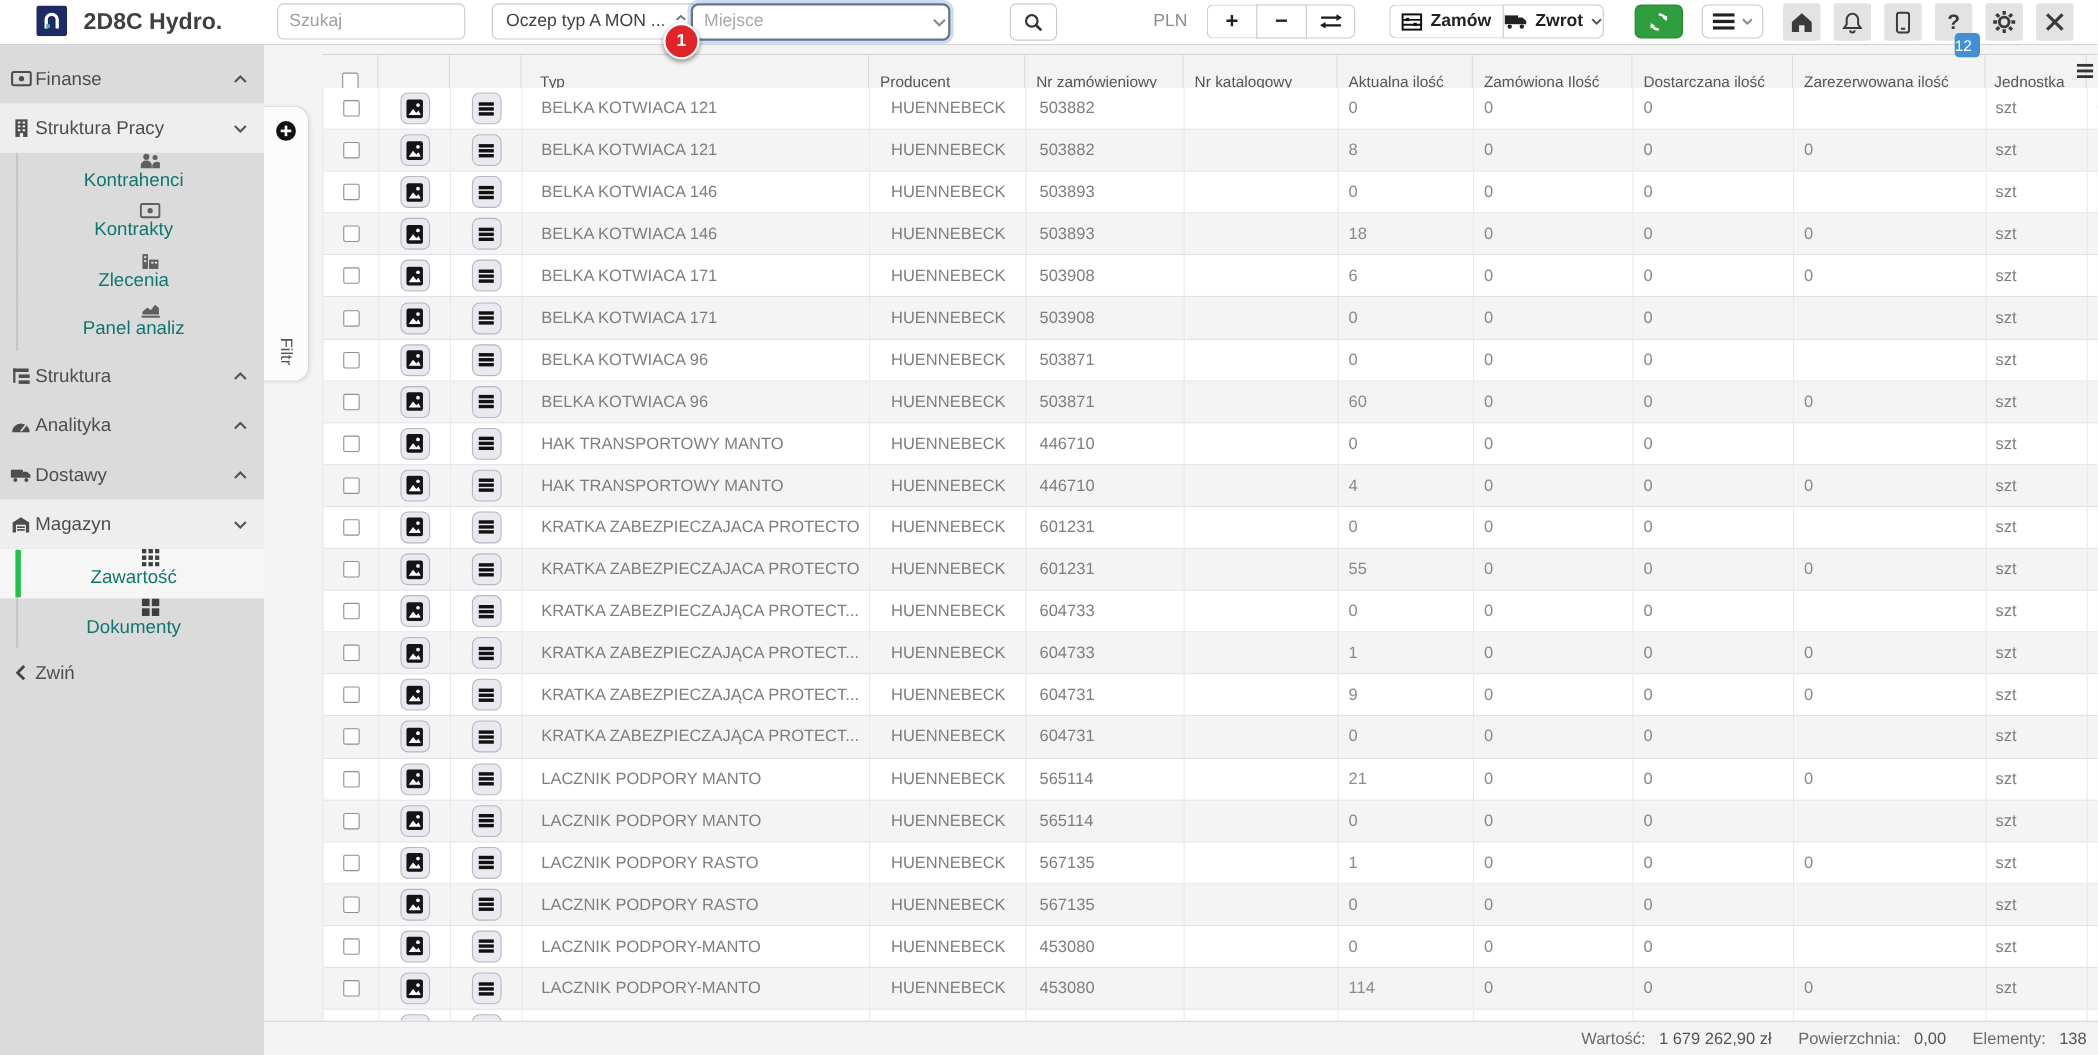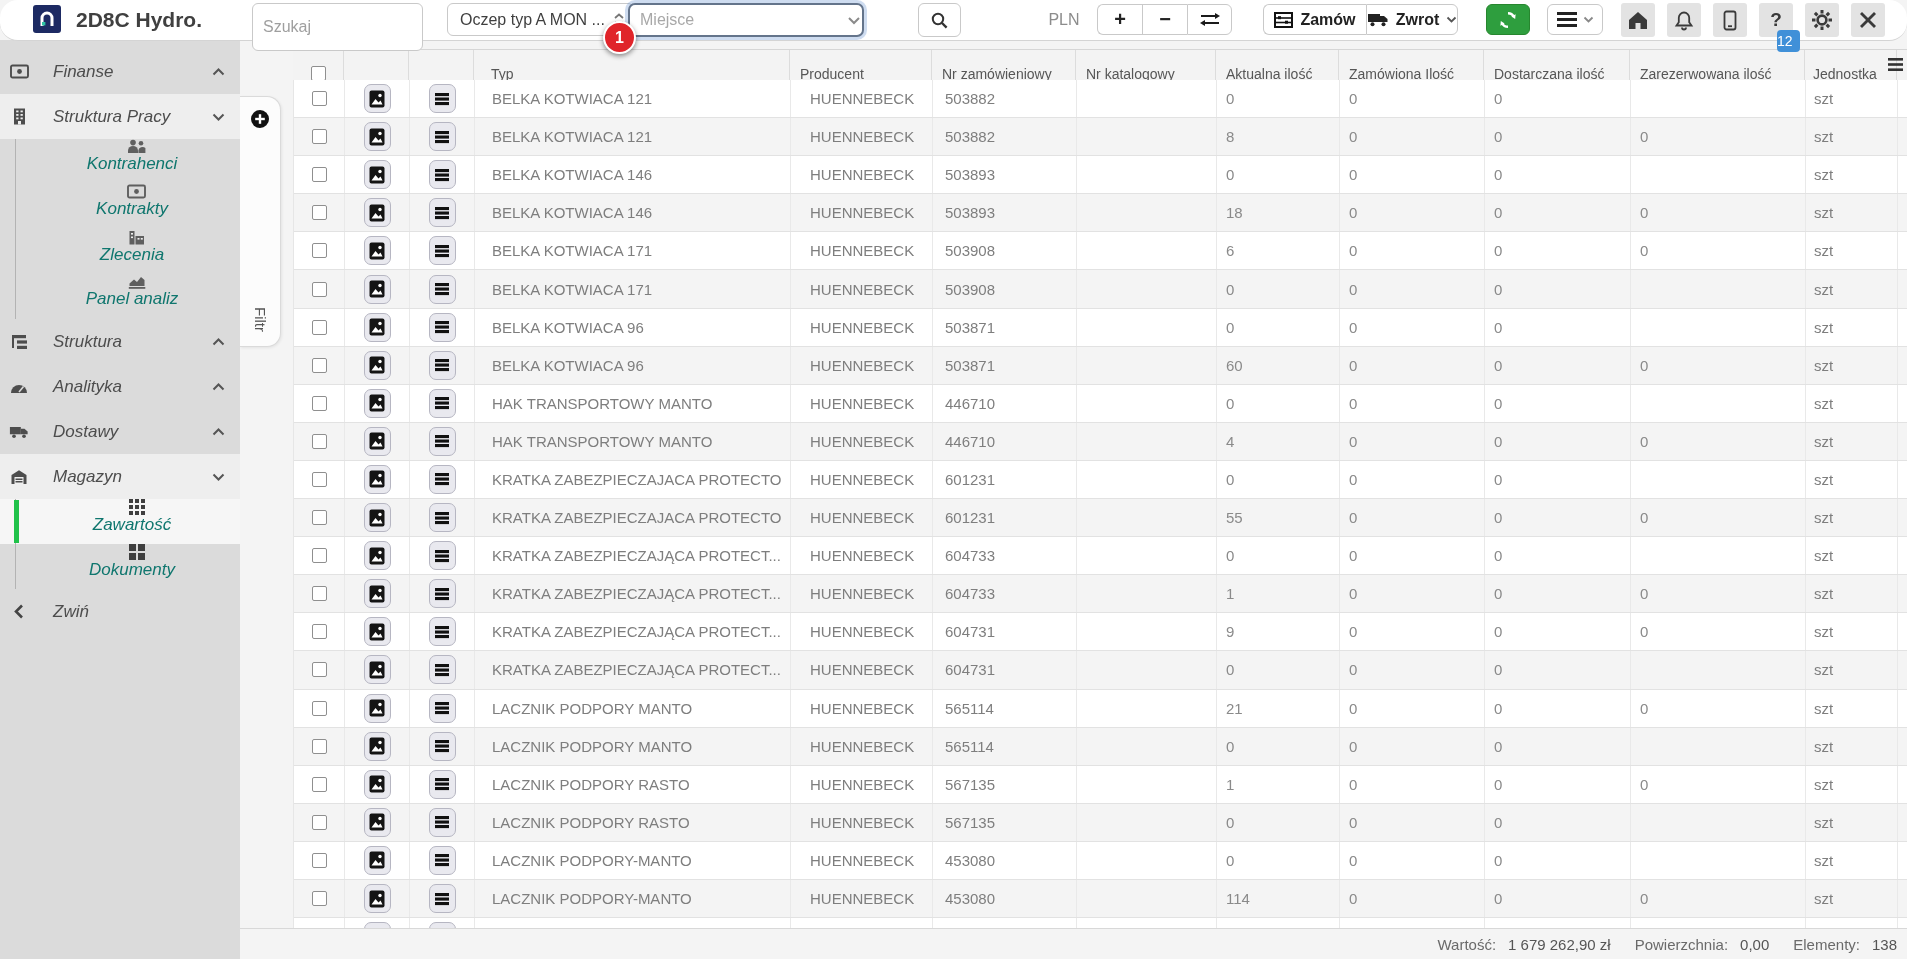--- a/index.html
+++ b/index.html
@@ -3,25 +3,25 @@
 <meta charset="utf-8">
 <style>
   html,body{margin:0;padding:0;}
   body{
     width:1907px;height:959px;position:relative;overflow:hidden;
     background:#f4f4f4;font-family:"Liberation Sans","DejaVu Sans",sans-serif;
     -webkit-font-smoothing:antialiased;
   }
   
   .topbar{position:absolute;left:0;top:0;right:0;height:40px;background:#ffffff;
-    border-bottom:1px solid #d4d4d4;z-index:6;border-radius:18px;}
+    border-bottom:1px solid #d4d4d4;z-index:6;}
   .logo{position:absolute;left:33px;top:5px;width:28px;height:28px;border-radius:3px;}
   .app-title{position:absolute;left:76px;top:0;height:40px;line-height:40px;
     font-size:21px;font-weight:bold;color:#404040;}
-  .tb-input{position:absolute;top:3px;height:48px;box-sizing:border-box;
+  .tb-input{position:absolute;top:3px;height:33px;box-sizing:border-box;
     border:1px solid #c9c9c9;border-radius:6px;background:#fff;font-size:16px;
     color:#3f3f3f;padding:0 10px;font-family:inherit;outline:none;}
   .tb-input::placeholder{color:#9f9f9f;}
   #search-input{left:252px;width:171px;}
   .type-dd{position:absolute;left:447px;top:3px;width:187px;height:33px;box-sizing:border-box;
     border:1px solid #c9c9c9;border-radius:6px;background:#fff;display:flex;align-items:center;
     padding:0 8px 0 12px;font-size:16px;color:#3f3f3f;cursor:pointer;}
   .type-dd .dd-label{flex:1;white-space:nowrap;overflow:hidden;}
   .place-combo{position:absolute;left:628px;top:3px;width:236px;height:34px;box-sizing:border-box;
     border:2px solid #64748b;border-radius:7px;background:#fff;display:flex;align-items:center;
@@ -56,21 +56,21 @@
     box-shadow:0 2px 5px rgba(0,0,0,.45);}
   .badge-blue{position:absolute;left:1777px;top:30px;width:23px;height:22px;border-radius:4px;
     background:#4090d8;color:#fff;font-size:14px;display:flex;align-items:center;
     justify-content:flex-start;z-index:20;}
   
   .sidebar{position:absolute;left:0;top:40px;bottom:0;width:240px;background:#dbdbdb;
     z-index:5;padding-top:9px;box-sizing:border-box;}
   .side-item{position:relative;height:45px;display:flex;align-items:center;
     font-size:17px;color:#4d4d4d;cursor:pointer;}
   .side-item .ico{width:20px;display:flex;justify-content:center;margin-left:9px;flex:none;}
-  .side-item .lbl{margin-left:24px;white-space:nowrap;font-style:italic;}
+  .side-item .lbl{margin-left:3px;white-space:nowrap;}
   .side-item .chev{position:absolute;right:15px;top:50%;transform:translateY(-50%);display:flex;}
   .side-item.open{background:#eeeeee;}
   .side-item.sub{color:#0f766e;flex-direction:column;}
   .side-item.sub .ico{margin-left:33px;}
   .side-item.sub::before{content:"";position:absolute;left:15px;top:0;bottom:0;width:1px;background:#b3b3b3;}
   .side-item.active{background:#f6f6f6;}
   .side-item.active::after{content:"";position:absolute;left:14px;top:1px;bottom:1px;width:5px;background:#21c24a;}
   
   .filter-tab{position:absolute;left:240px;top:96px;width:41px;height:251px;background:#fcfcfc;
     border:1px solid #dadada;border-left:none;border-radius:0 14px 14px 0;box-sizing:border-box;

